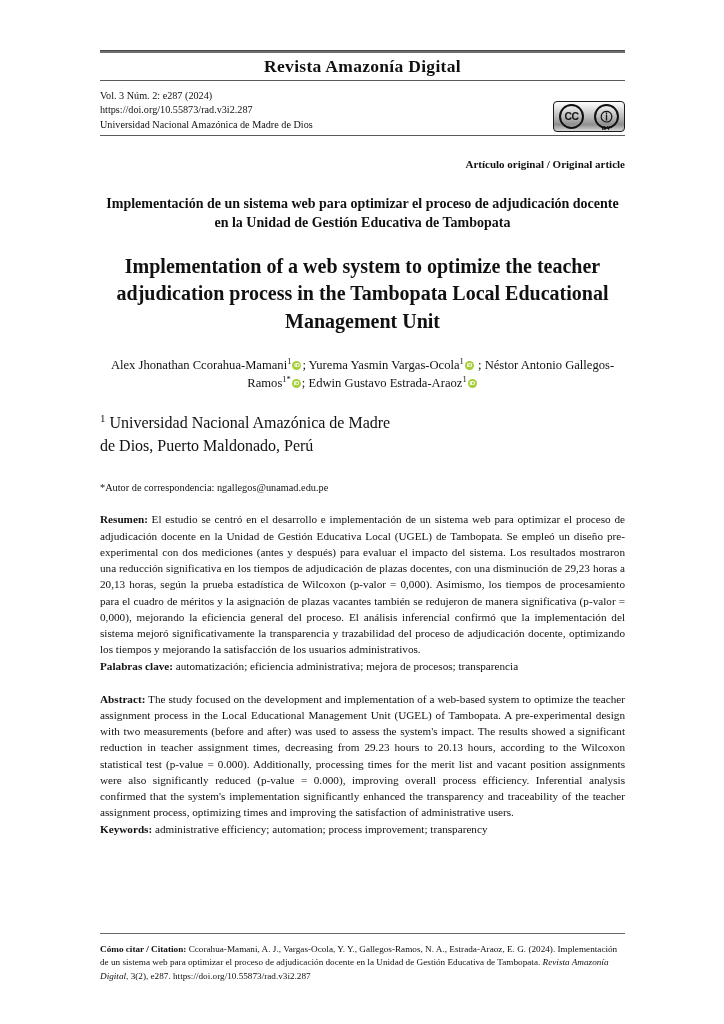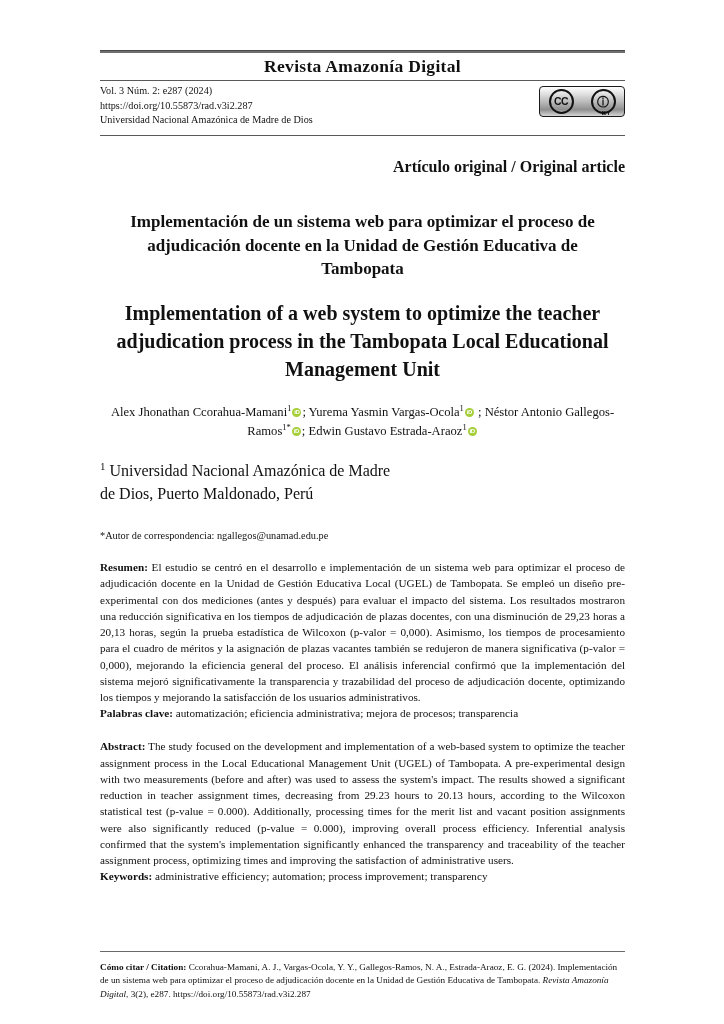--- a/index.html
+++ b/index.html
@@ -40,35 +40,35 @@
   .journal-title {
     text-align: center;
     font-size: 17.5px;
     font-weight: bold;
     letter-spacing: .3px;
     padding: 3px 0 4px 0;
     line-height: 1.15;
   }
   .masthead-body {
     display: flex;
-    align-items: flex-start;
+    align-items: flex-end;
     justify-content: space-between;
     padding-top: 3px;
     padding-bottom: 3px;
     min-height: 48px;
   }
   .masthead-lines {
     font-size: 10.2px;
     line-height: 1.42;
   }
   .masthead-lines div { white-space: nowrap; }
 
   
   .cc-badge {
-    width: 86px;
+    width: 72px;
     height: 31px;
     border: 1.5px solid #1a1a1a;
     border-radius: 4px;
     background: linear-gradient(to bottom, #ffffff 0%, #e3e3e3 22%, #b9b9b9 52%, #8f8f8f 78%, #d6d6d6 100%);
     display: flex;
     align-items: center;
     justify-content: space-around;
     position: relative;
     box-sizing: border-box;
     margin-top: 2px;
@@ -91,32 +91,32 @@
     position: absolute;
     right: 13px; bottom: 0px;
     font-family: "Liberation Sans", sans-serif;
     font-size: 6px; font-weight: bold; color: #111;
     letter-spacing: .4px;
   }
 
   
   .article-type {
     text-align: right;
-    font-size: 16px;
+    font-size: 11px;
     font-weight: bold;
     margin-top: 22px;
   }
 
   
   .title-es {
     text-align: center;
-    font-size: 17px;
+    font-size: 14px;
     font-weight: bold;
     line-height: 1.38;
-    margin-top: 34px;
+    margin-top: 24px;
     padding: 0 4px;
   }
   .title-en {
     text-align: center;
     font-size: 20px;
     font-weight: bold;
     line-height: 1.38;
     margin-top: 20px;
     padding: 0 14px;
   }
@@ -174,21 +174,21 @@
     font-size: 11.2px;
     line-height: 1.45;
     text-align: left;
   }
   .abstract-en { margin-top: 17px; }
 
   
   .footer {
     position: absolute;
     left: 0;
-    bottom: 22px;
+    bottom: 40px;
     width: 525px;
   }
   .footer .rule-thin { margin-bottom: 9px; background:#6a6a6a; }
   .citation {
     font-size: 9.2px;
     line-height: 1.5;
     text-align: left;
   }
   .citation i { font-style: italic; }
 </style>

